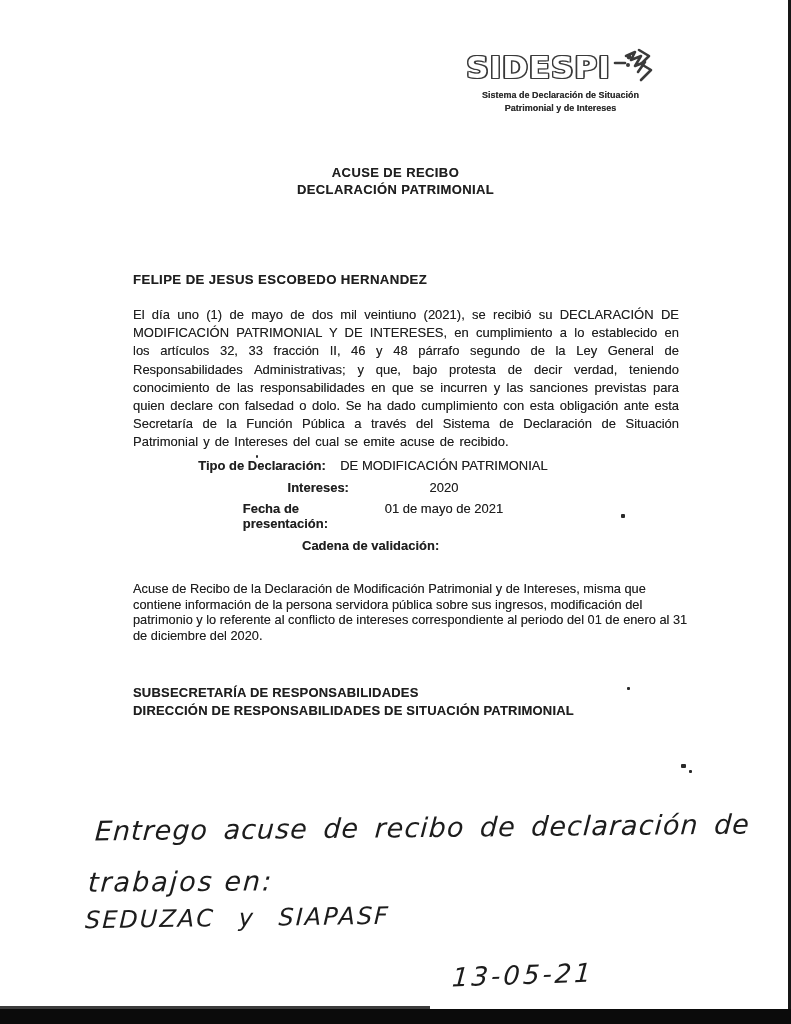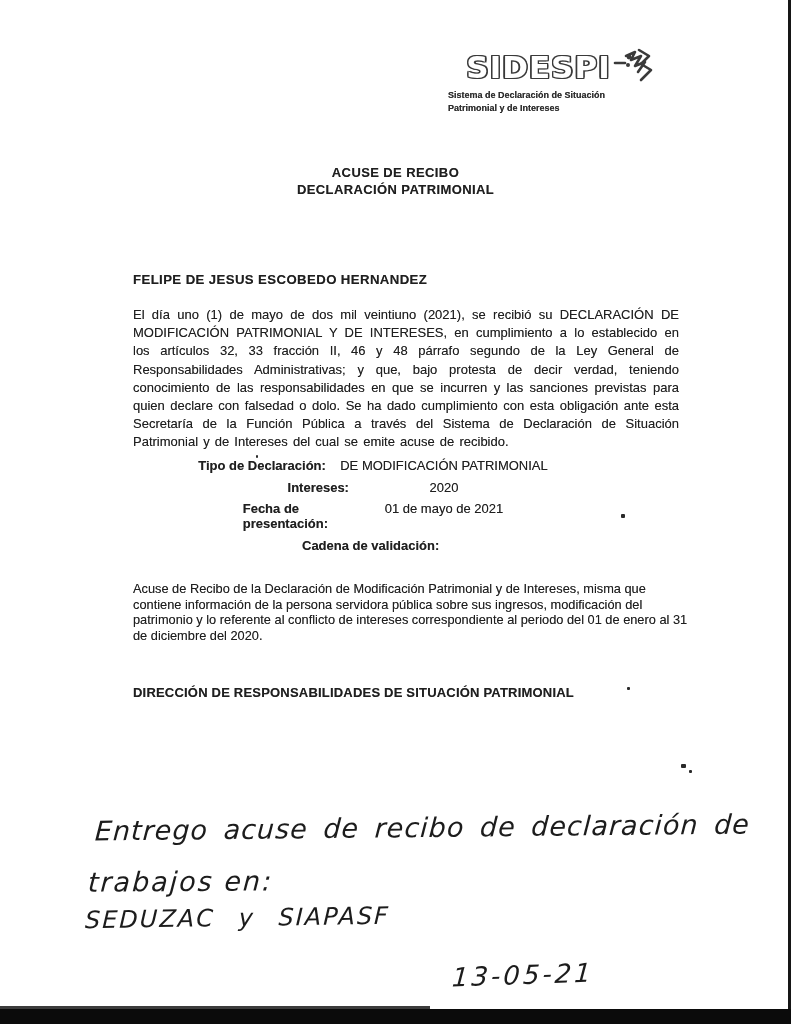--- a/index.html
+++ b/index.html
@@ -12,21 +12,21 @@
     font-family: "Liberation Sans", sans-serif;
     color: #1f1f1f;
   }
   .typed { text-shadow: 0 0 0.5px rgba(40,40,40,0.55); }
 
   
   .logo-block {
     position: absolute;
     left: 448px; top: 46px;
     width: 225px;
-    text-align: left;
+    text-align: center;
   }
   .logo-row {
     display: flex;
     align-items: center;
     justify-content: center;
     gap: 2px;
   }
   .logo-word {
     font-family: "DejaVu Sans", sans-serif;
     font-weight: bold;
@@ -196,20 +196,21 @@
     </div>
     <div class="field-row">
       <span class="field-label">Cadena de validación:</span>
       <span class="field-value"></span>
     </div>
   </div>
 
   <div class="para2 typed">Acuse de Recibo de la Declaración de Modificación Patrimonial y de Intereses, misma que contiene información de la persona servidora pública sobre sus ingresos, modificación del patrimonio y lo referente al conflicto de intereses correspondiente al periodo del 01 de enero al 31 de diciembre del 2020.</div>
 
   <div class="dept typed">
+    <div>SUBSECRETARÍA DE RESPONSABILIDADES</div>
     <div>DIRECCIÓN DE RESPONSABILIDADES DE SITUACIÓN PATRIMONIAL</div>
   </div>
 
   <div class="hand hw1">Entrego acuse de recibo de declaración de</div>
   <div class="hand hw2">trabajos en:</div>
   <div class="hand hw3">SEDUZAC y SIAPASF</div>
   <div class="hand hw-date">13-05-21</div>
 
   <div class="speck speck-a"></div>
   <div class="speck speck-b"></div>

